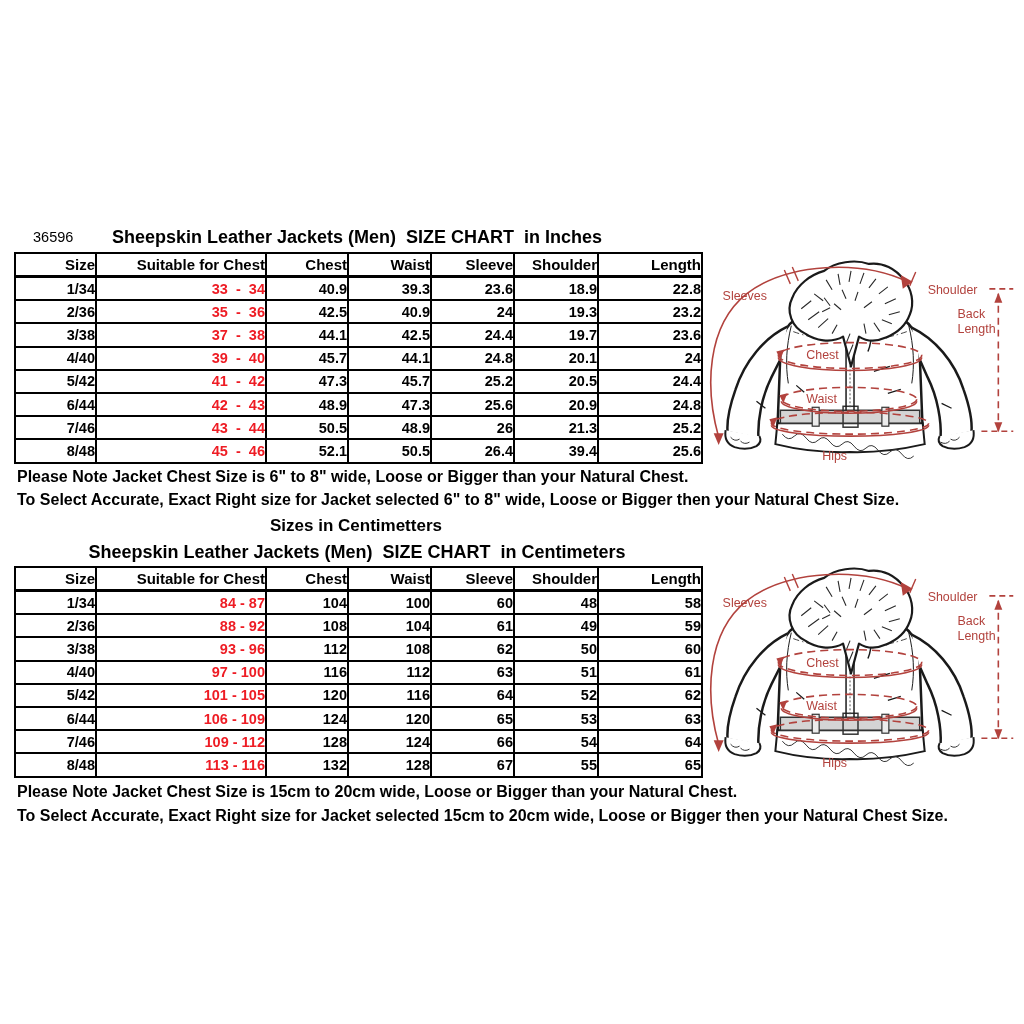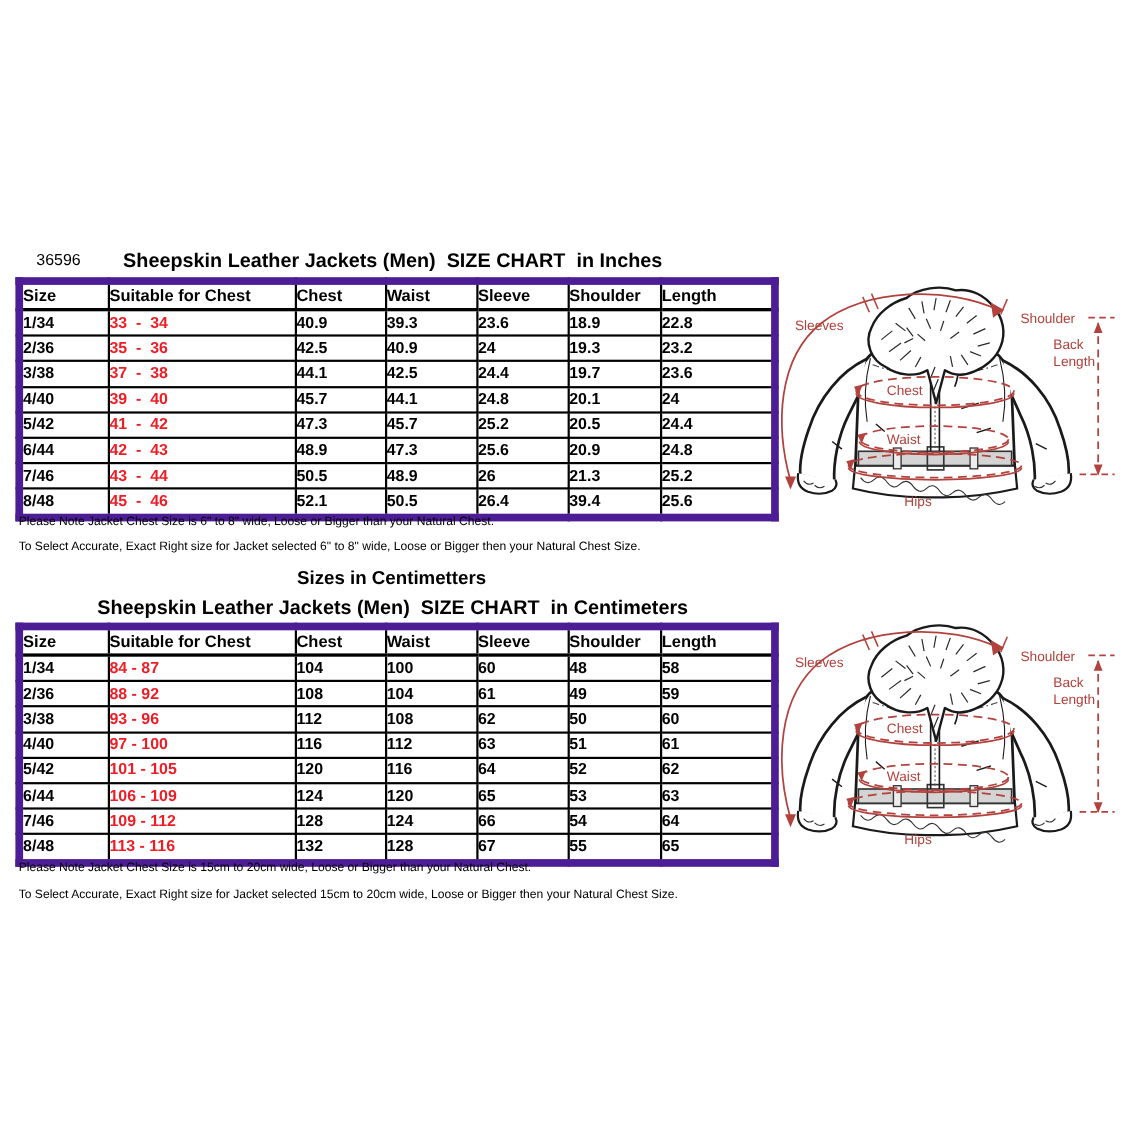--- a/index.html
+++ b/index.html
@@ -5,27 +5,27 @@
   html,body{margin:0;padding:0;}
   body{width:1024px;height:1024px;background:#fff;position:relative;
        font-family:"Liberation Sans",sans-serif;color:#000;overflow:hidden;}
   .page{position:absolute;inset:0;background:#fff;}
   .section-heading{position:absolute;left:0;width:712px;text-align:center;
        font-weight:bold;font-size:17px;white-space:pre;}
   .chart-title{position:absolute;left:1px;width:712px;text-align:center;
        font-weight:bold;font-size:18px;white-space:pre;}
   .item-code{position:absolute;left:33px;font-size:14.5px;font-weight:normal;}
   .size-table{position:absolute;left:14px;width:687px;border-collapse:collapse;
-       table-layout:fixed;text-align:left;font-weight:bold;
-       border:7px solid #4c1d95;background:#fff;}
+       table-layout:fixed;text-align:right;font-weight:bold;
+       border:2px solid #4c1d95;background:#fff;}
   .size-table th{font-size:15px;border:2px solid #000;border-bottom:3px solid #000;
        height:21px;padding:0;white-space:pre;}
   .size-table td{font-size:14.5px;border:2px solid #000;height:21.2px;padding:0;white-space:pre;}
   .size-table td:nth-child(2){color:#ee1c24;margin-left:44px;}
-  .note{position:absolute;left:17px;font-size:11px;font-weight:normal;white-space:pre;}
+  .note{position:absolute;left:17px;font-size:16px;font-weight:bold;white-space:pre;}
   .jacket{position:absolute;width:322px;height:214px;}
   .ann-label{font-size:12.5px;fill:#b2423d;font-family:"Liberation Sans",sans-serif;}
 </style>
 </head>
 <body>
 
 <div class="page">
 
 
   <div class="item-code" style="top:229px">36596</div>

